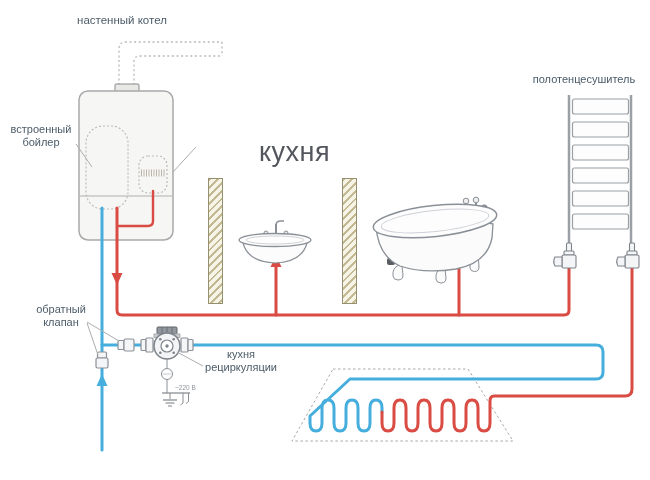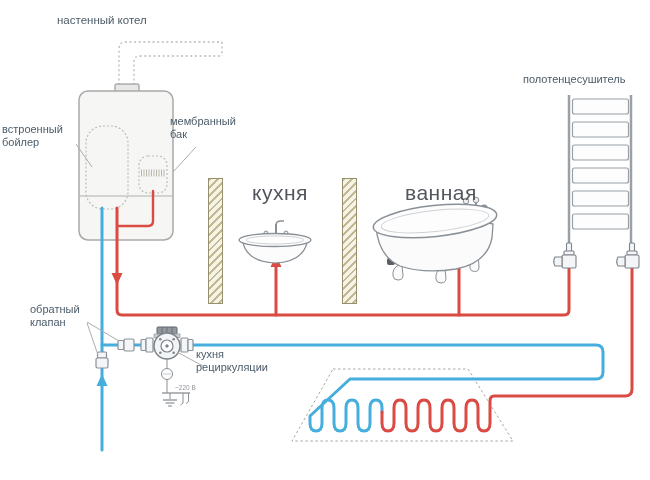--- a/index.html
+++ b/index.html
@@ -1,20 +1,20 @@
 <!DOCTYPE html>
 <html style="--hot: #d94b43; --cold: #45aedd; --label: #4b5b68; --room: #53575d; --wall: #c3b992; --outline: #8a9097;"><head>
 <meta charset="utf-8">
 <style>
   html,body{margin:0;padding:0;background:#fff;}
   #canvas{position:relative;width:650px;height:480px;background:#ffffff;overflow:hidden;
           font-family:"Liberation Sans", sans-serif;}
   #pipes-svg{position:absolute;left:0;top:0;}
-  .lbl{position:absolute;text-align:left;line-height:1.18;color:var(--label);font-size:11px;}
-  .room{font-size:21px;color:var(--room);letter-spacing:.5px;margin-top:44px;}
+  .lbl{position:absolute;text-align:center;line-height:1.18;color:var(--label);font-size:11px;}
+  .room{font-size:27px;color:var(--room);letter-spacing:.5px;}
   .tiny{font-size:6.5px;color:#8f949a;text-align:left;line-height:1;}
   .wall{position:absolute;top:178px;width:13px;height:124px;border:1px solid #97906f;
         background:repeating-linear-gradient(135deg,var(--wall) 0 2px,#f6f3e7 2px 5.5px);}
   
   .hot{stroke:var(--hot);fill:none;stroke-width:3;stroke-linecap:round;stroke-linejoin:round;}
   .hot-thin{stroke:var(--hot);fill:none;stroke-width:2.4;stroke-linecap:round;}
   .hot-fill{fill:var(--hot);stroke:none;}
   .cold{stroke:var(--cold);fill:none;stroke-width:3;stroke-linecap:round;stroke-linejoin:round;}
   .cold-fill{fill:var(--cold);stroke:none;}
   .outline{stroke:var(--outline);}
@@ -172,20 +172,18 @@
       <path d="M76,144 L92,167"></path>
       <path d="M196,147 L173,172"></path>
       <path d="M87,322 L119,341"></path>
       <path d="M87,323 L98,355"></path>
       <path d="M203,366 L177,352"></path>
     </g>
   </svg>
 
   <div class="lbl" style="left:57px;top:14px;width:130px;font-size:11.5px">настенный котел</div>
   <div class="lbl" style="left:2px;top:123px;width:78px">встроенный бойлер</div>
-  <div class="lbl" style="left:170px;top:115px;width:76px">мембранный бак</div>
   <div class="lbl room" style="left:252px;top:137px;width:85px">кухня</div>
-  <div class="lbl room" style="left:405px;top:137px;width:90px">ванная</div>
   <div class="lbl" style="left:30px;top:303px;width:62px">обратный клапан</div>
   <div class="lbl" style="left:523px;top:73px;width:122px">полотенцесушитель</div>
   <div class="lbl" style="left:196px;top:348px;width:90px">кухня рециркуляции</div>
   <div class="lbl tiny" style="left:175px;top:385px;width:30px">~220 В</div>
 </div>
 
 </body></html>

